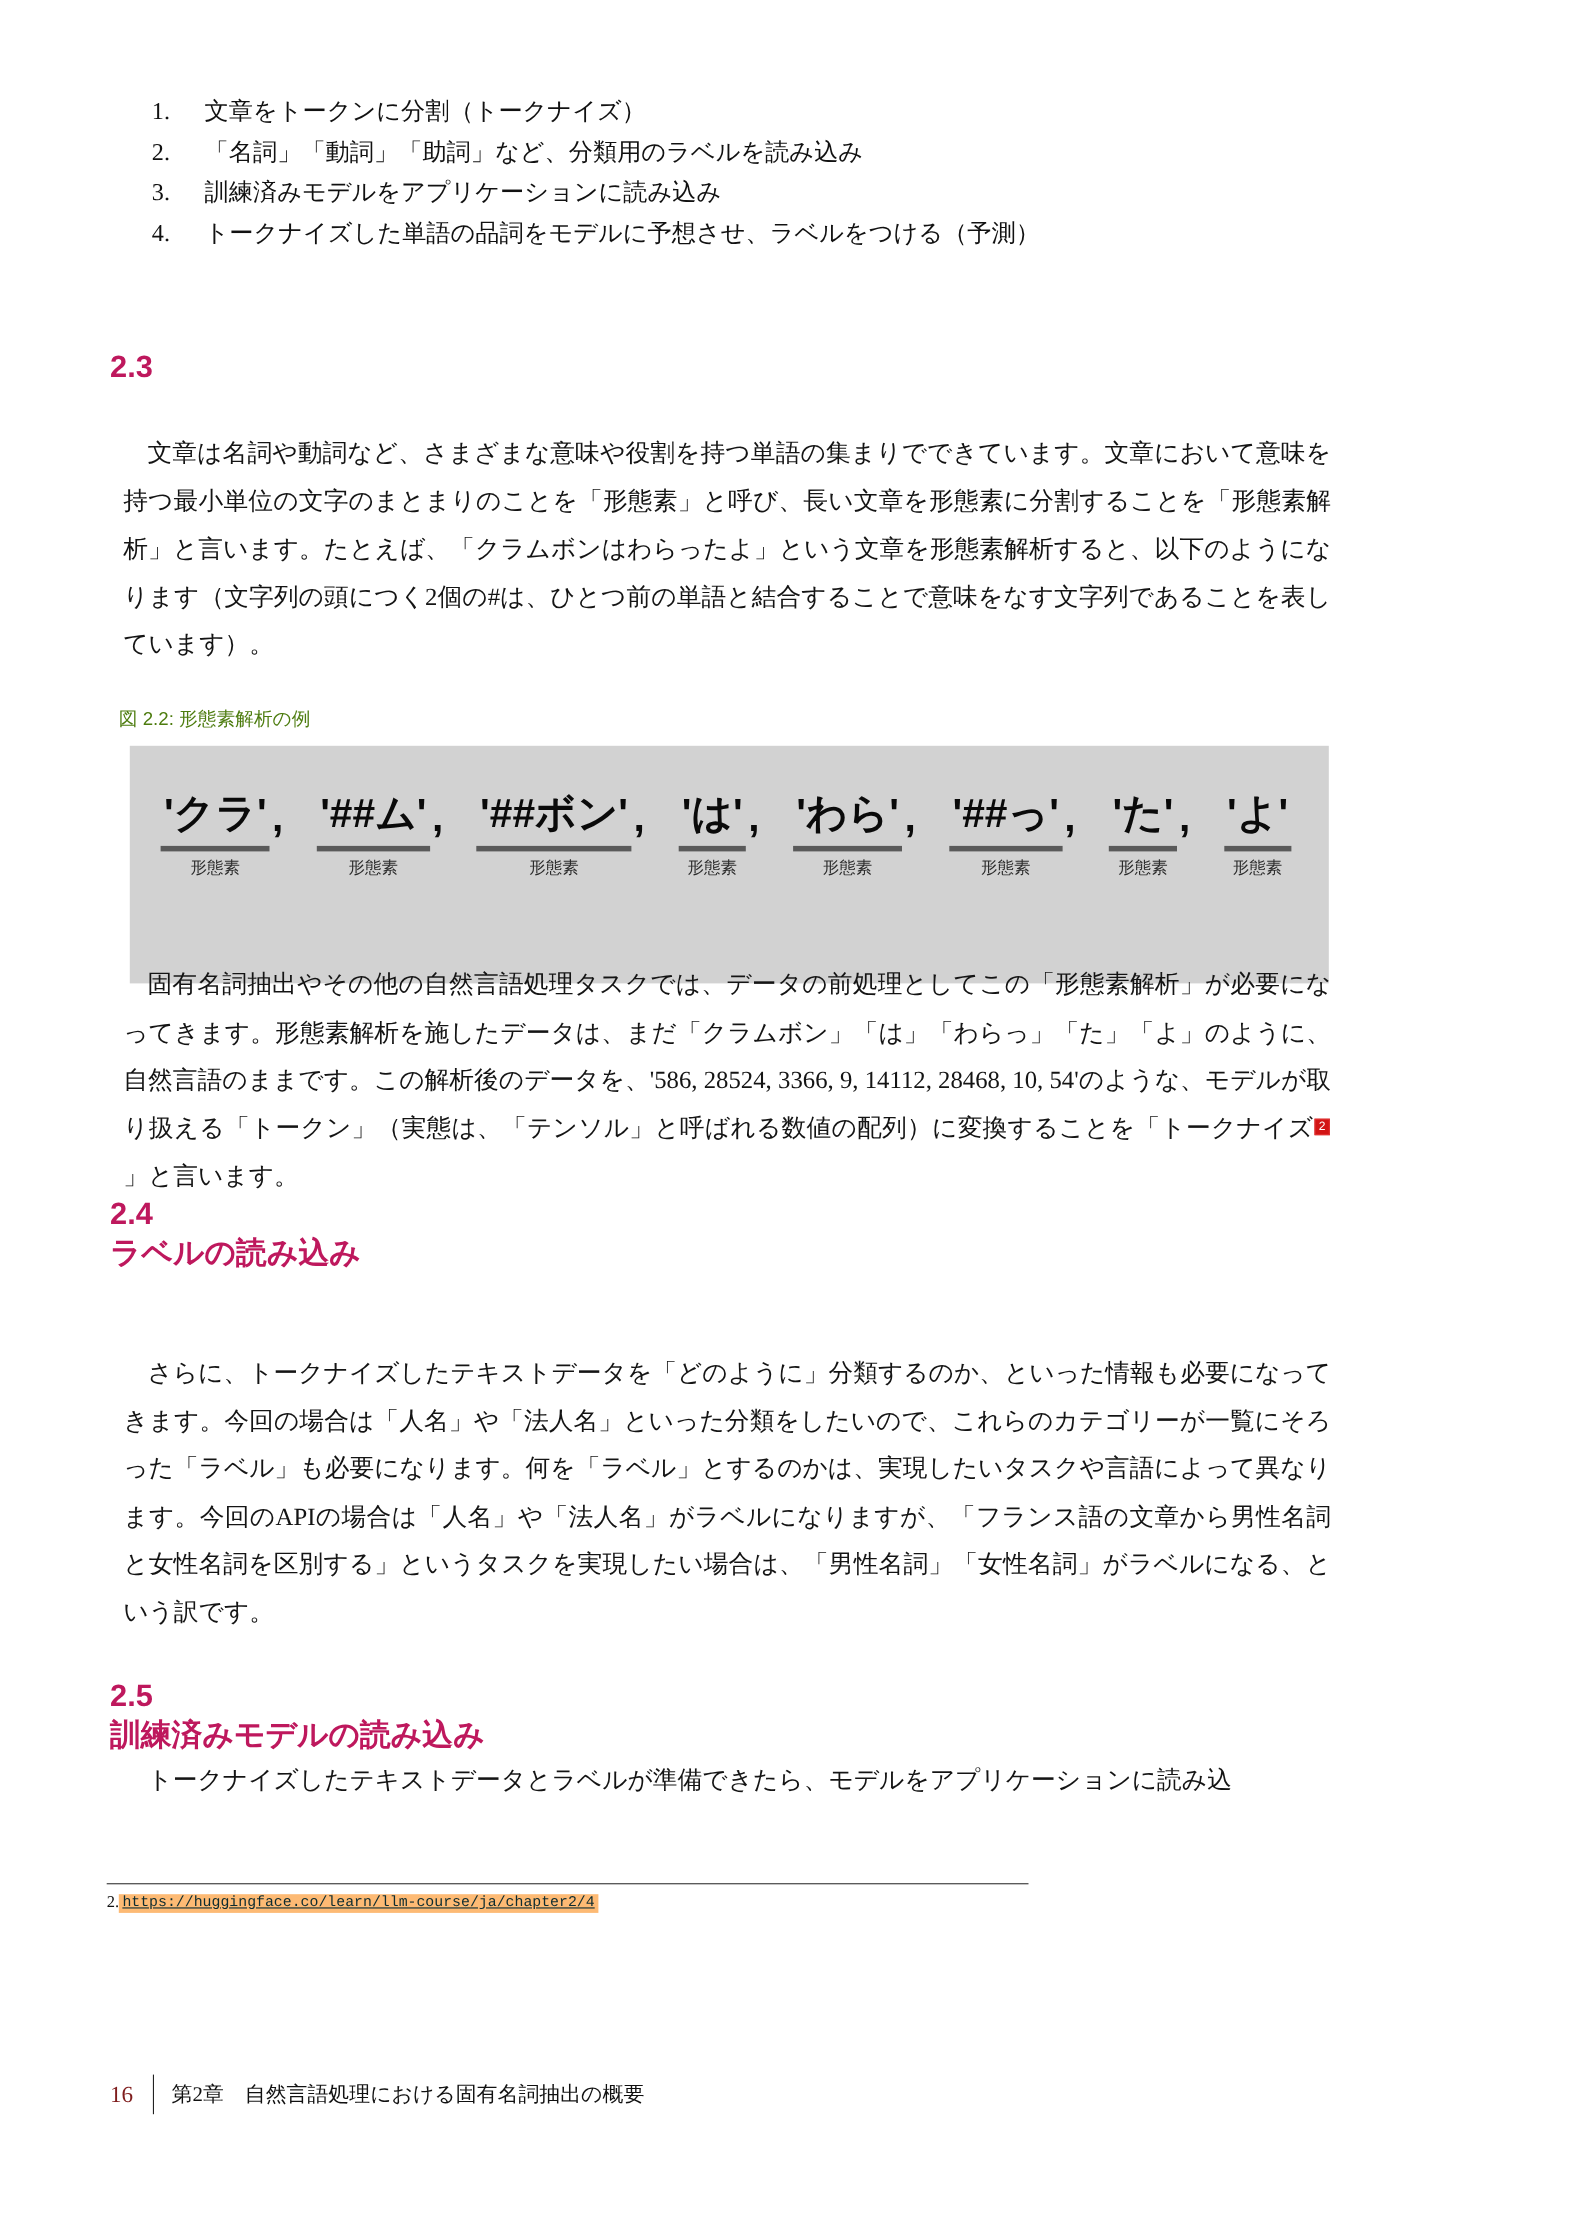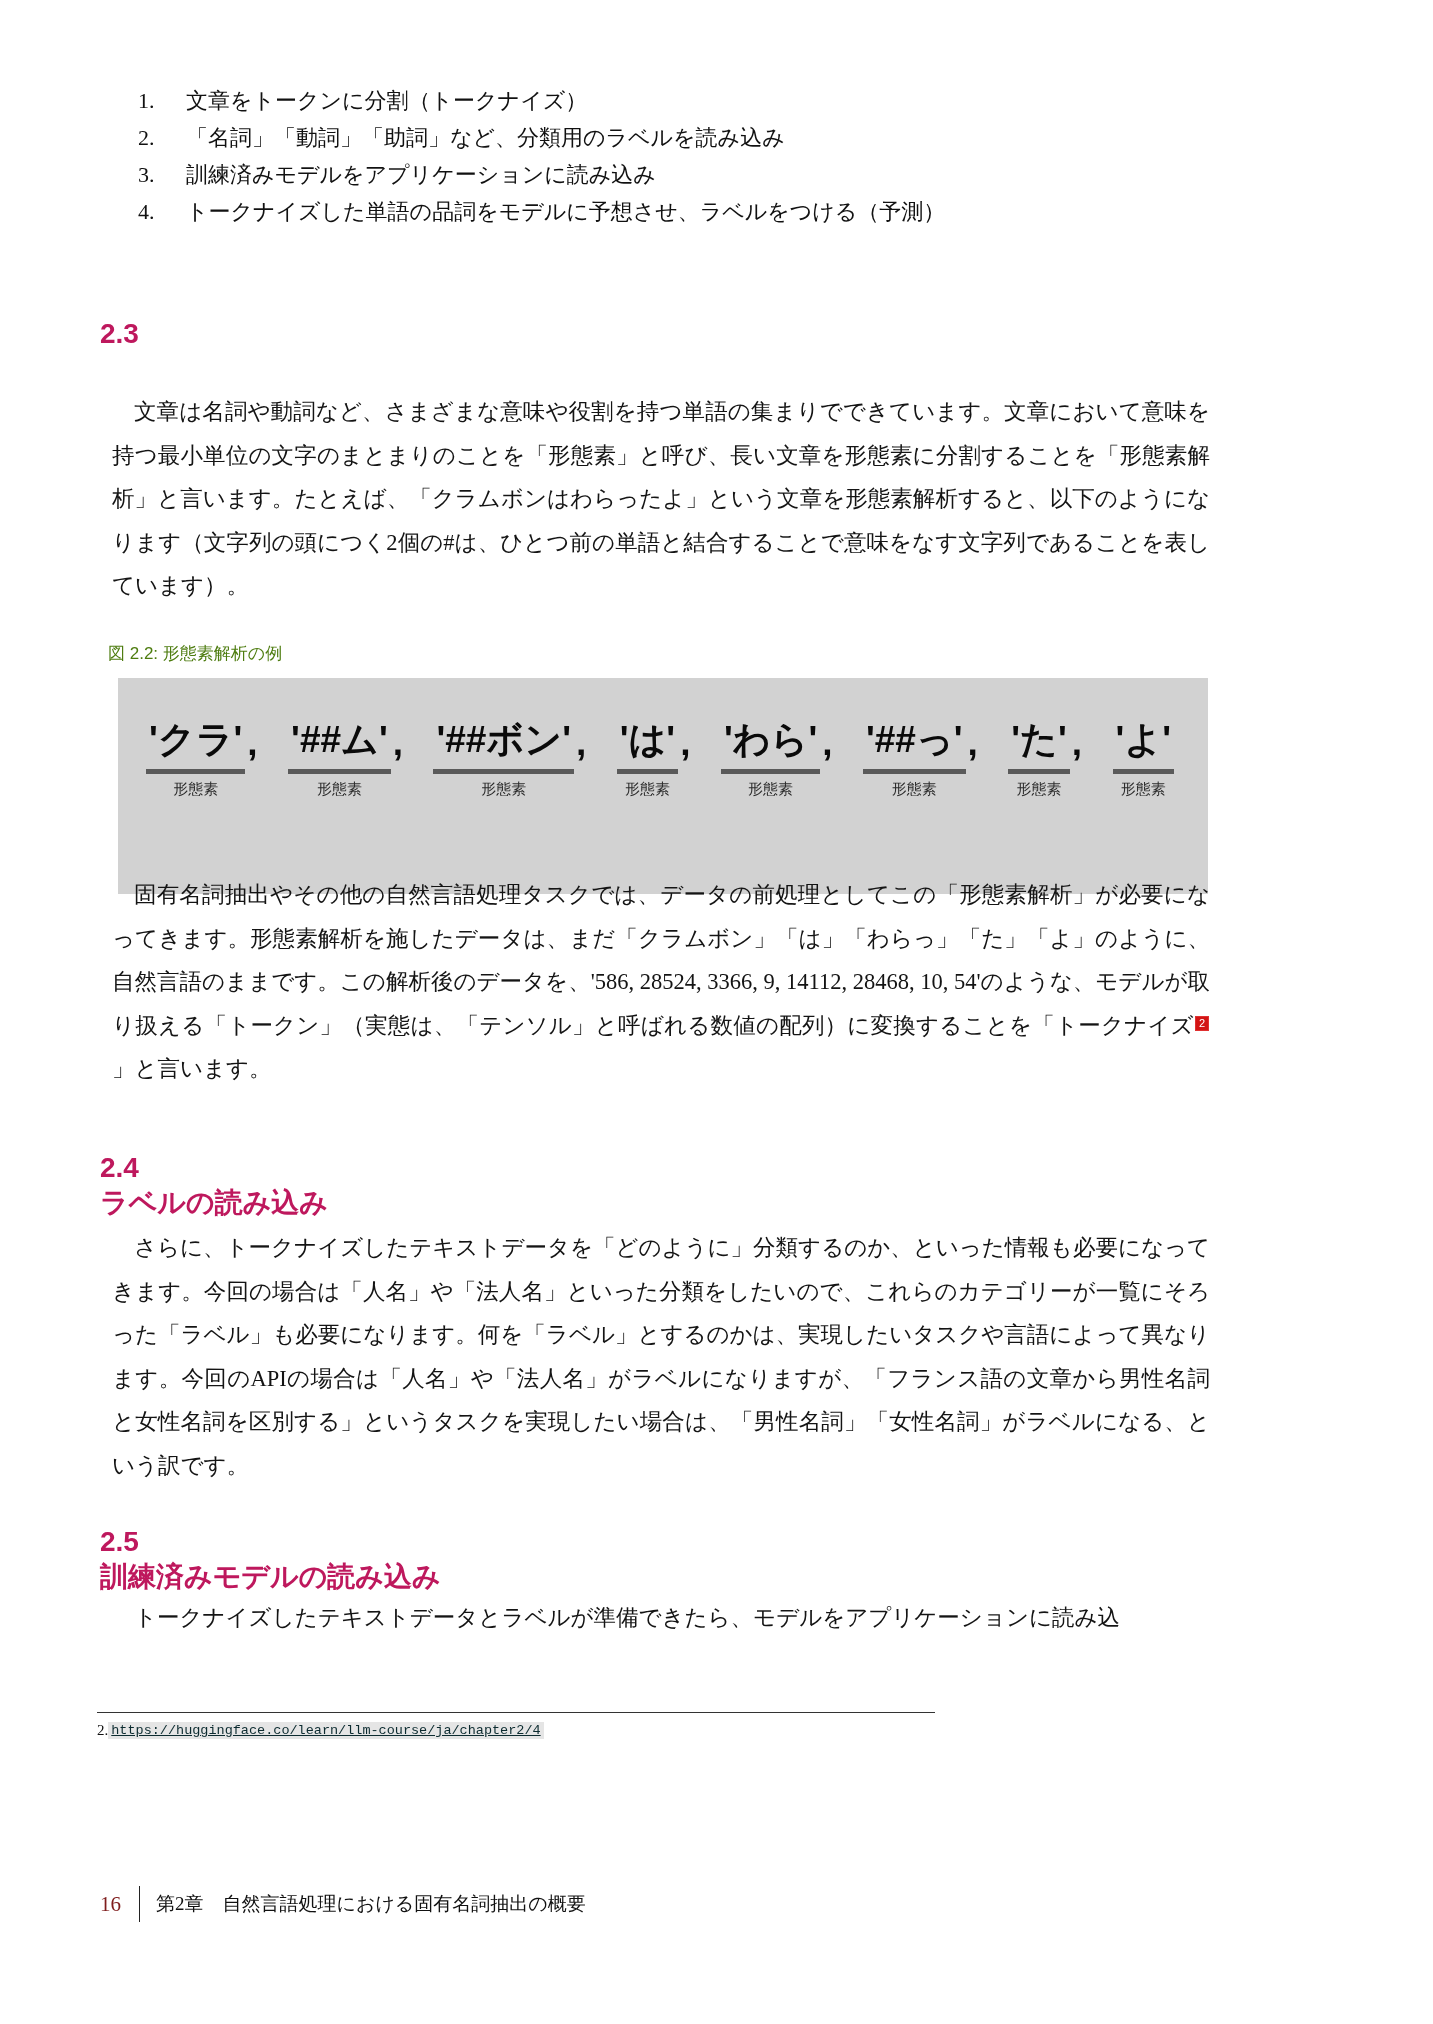--- a/index.html
+++ b/index.html
@@ -18,21 +18,21 @@
   .intro-list .num { width:48px; flex:0 0 48px; }
   
   .sec-heading {
     position:absolute; left:100px;
     font-family:"Liberation Sans","DejaVu Sans",sans-serif;
     font-weight:700; font-size:28px; color:#be185d;
     display:flex; align-items:flex-start;flex-direction:column;
   }
   .sec-heading .sec-num { margin-right:30px; }
   .h23 { top:318px; }
-  .h24 { top:1152px; }
+  .h24 { top:1088px; }
   .h25 { top:1526px; }
   
   .para {
     position:absolute; left:112px; width:1098px;
     font-size:22.5px; line-height:43.5px;
     text-align:justify; text-indent:22px;
     color:#141414;
   }
   .p1 { top:390px; }
   .p2 { top:873px; }
@@ -82,21 +82,21 @@
   
   .fn-rule { position:absolute; top:1712px; left:97px; width:838px; border-top:1.6px solid #333; }
   .fn-line {
     position:absolute; top:1722px; left:97px;
     font-size:15px; color:#111;
     display:flex; align-items:center;
   }
   .fn-url {
     font-family:"Liberation Mono","DejaVu Sans Mono",monospace;
     font-size:13.5px;
-    background:#e5e5e5;
+    background:#fdba74;
     color:#0c2b30;
     text-decoration:underline;
     padding:1px 3px;
   }
   
   .footer {
     position:absolute; top:1886px; left:100px;
     display:flex; align-items:center;
   }
   .footer .pagenum { font-size:21px; color:#7f1d1d; }

